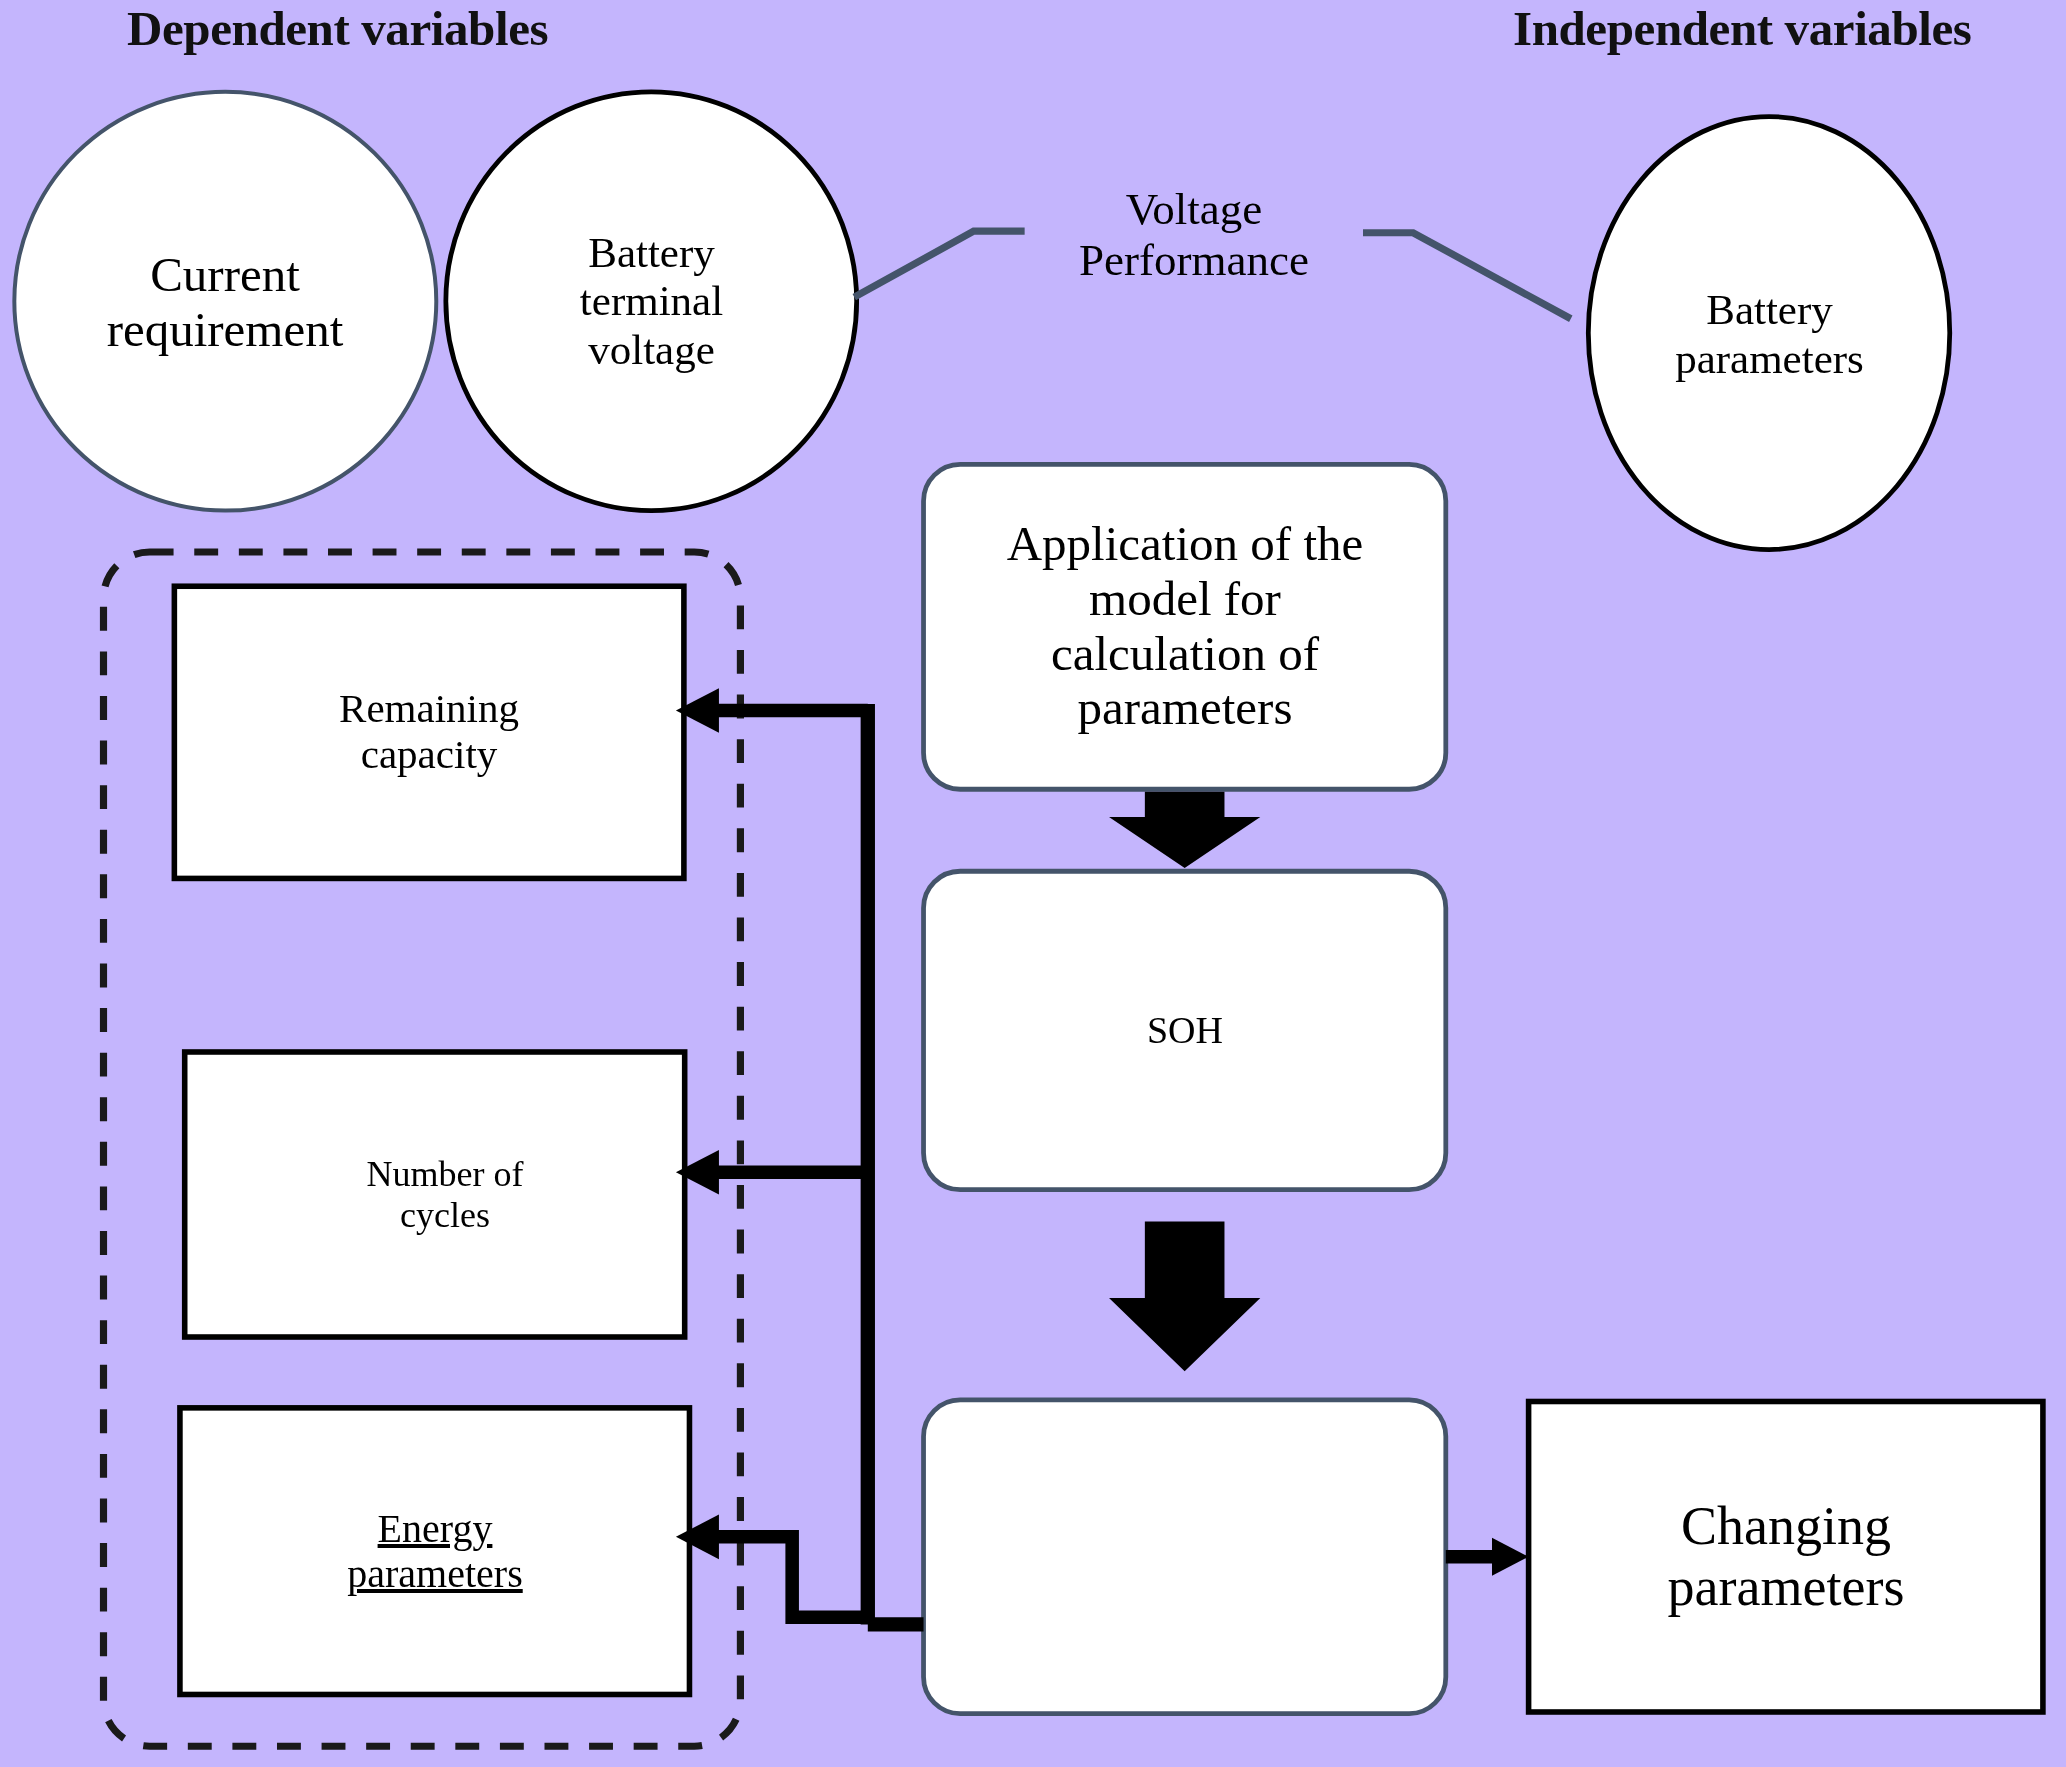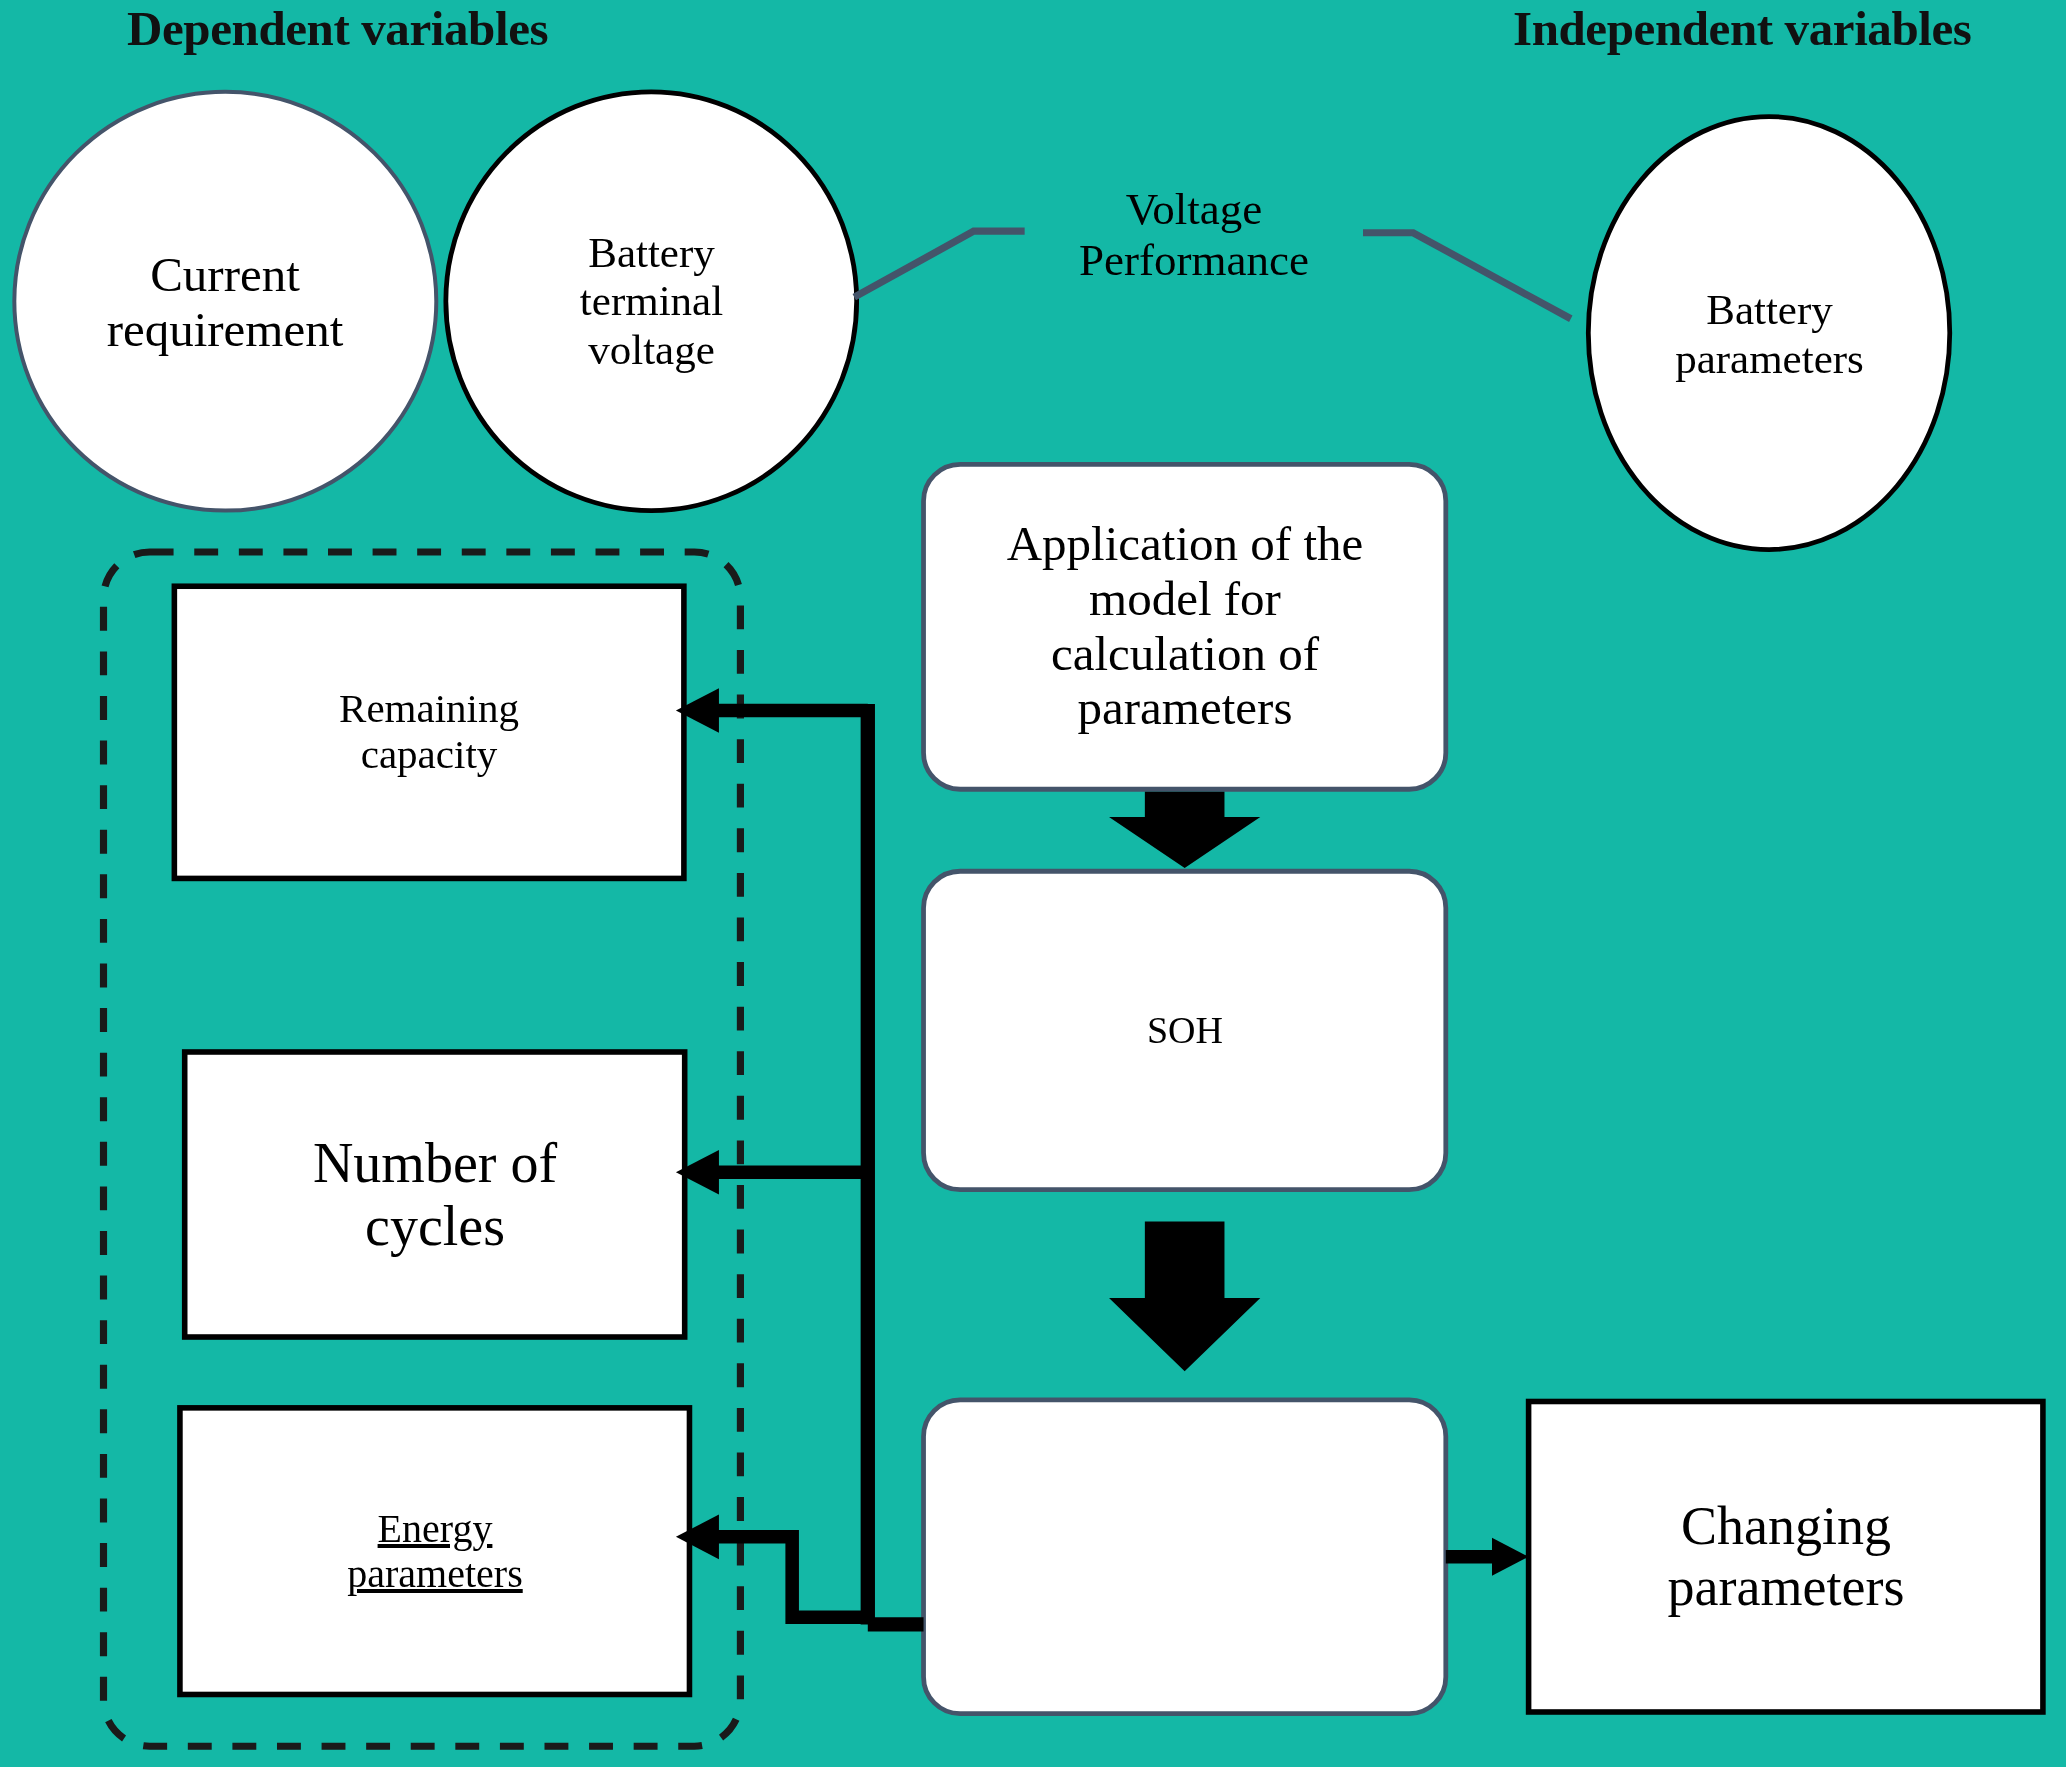--- a/index.html
+++ b/index.html
@@ -4,21 +4,21 @@
 <style>
   html, body {
     margin: 0;
     padding: 0;
     background: #ffffff;
   }
   #canvas {
     position: relative;
     width: 2066px;
     height: 1768px;
-    background: #14b8a6;
+    background: #c4b5fd;
     overflow: hidden;
     font-family: "Liberation Serif", "DejaVu Serif", serif;
   }
   #vec {
     position: absolute;
     left: 0; top: 0;
     width: 2066px;
     height: 1768px;
   }
   .lbl {
@@ -110,21 +110,21 @@
 
   <div class="lbl" style="left:1618px; top:263px; width:303px; height:143px; font-size:43px;">Battery
 parameters</div>
 
   <div class="lbl" style="left:1035px; top:179px; width:318px; height:111px; font-size:45px;">Voltage
 Performance</div>
 
   <div class="lbl" style="left:182px; top:594px; width:494px; height:276px; font-size:41px;">Remaining
 capacity</div>
 
-  <div class="lbl" style="left:193px; top:1060px; width:484px; height:269px; font-size:56px;">Number of
+  <div class="lbl" style="left:203px; top:1060px; width:484px; height:269px; font-size:36px;">Number of
 cycles</div>
 
   <div class="lbl" style="left:188px; top:1416px; width:494px; height:271px; font-size:40px;text-decoration:underline;">Energy
 parameters</div>
 
   <div class="lbl" style="left:932px; top:472px; width:506px; height:309px; font-size:49px;">Application of the
 model for
 calculation of
 parameters</div>
 

